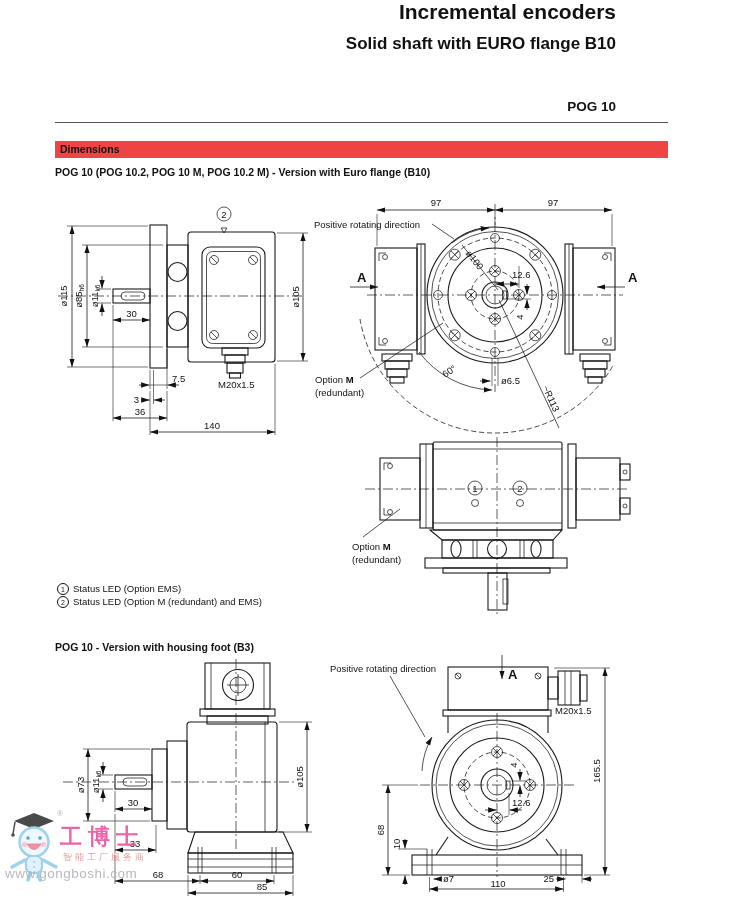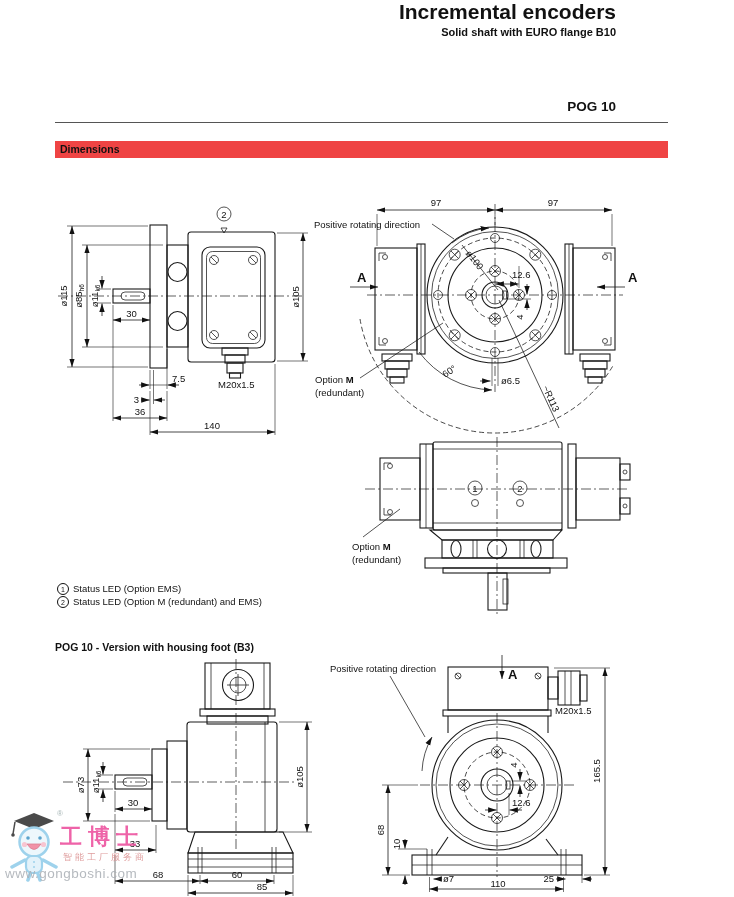--- a/index.html
+++ b/index.html
@@ -2,21 +2,21 @@
 <html><head>
 <meta charset="utf-8">
 <style>
   html,body{margin:0;padding:0;background:#fff}
   .page{position:relative;width:668px;height:897px;background:#fff;overflow:hidden;
         font-family:"Liberation Sans",sans-serif;color:#111}
   .abs{position:absolute}
   
   .hdr{position:absolute;top:1px;right:52px;text-align:right}
   .hdr h1{margin:0;font-size:21px;line-height:1.05;font-weight:bold}
-  .hdr .sub{font-size:11px;font-weight:bold;margin-top:3px}
+  .hdr .sub{font-size:17px;font-weight:bold;margin-top:11px}
   .product{position:absolute;top:99px;right:52px;font-size:13.5px;font-weight:bold}
   .rule{position:absolute;top:122px;left:55px;width:627px;height:1px;background:#555}
   .dim-bar{position:absolute;top:141px;left:55px;width:627px;height:17px;line-height:17px;
            font-size:10.5px;font-weight:bold;padding-left:0}
   .dim-bar span{padding-left:5px}
   .sec-title{position:absolute;left:55px;font-size:10.5px;font-weight:bold}
   
   .legend{position:absolute;left:57px;top:583px;font-size:9.5px}
   .legend-row{height:12px;display:flex;margin-bottom:1px}
   .circ{display:inline-flex;justify-content:center;align-items:center;width:10px;height:10px;
@@ -60,20 +60,21 @@
     <h1>Incremental encoders</h1>
     <div class="sub">Solid shaft with EURO flange B10</div>
   </div>
   <div class="product">POG 10</div>
   <div class="rule"></div>
 
   <div class="dim-bar" style="background:#ef4444">
     <span>Dimensions</span>
   </div>
 
+  <div class="sec-title" style="top:166px">POG 10 (POG 10.2, POG 10 M, POG 10.2 M) - Version with Euro flange (B10)</div>
 
   <svg class="draw" style="left:55px;top:192px" width="255" height="245" viewBox="0 0 255 245">
     <g>
       <line class="cl" x1="3" y1="104" x2="250" y2="104"></line>
     </g>
     <g>
       <rect class="out" x="58" y="97" width="37" height="14"></rect>
       <rect class="thin" x="66" y="100" width="24" height="8" rx="4"></rect>
       <rect class="out" x="95" y="33" width="17" height="143"></rect>
       <rect class="out" x="112" y="53" width="21" height="102"></rect>

